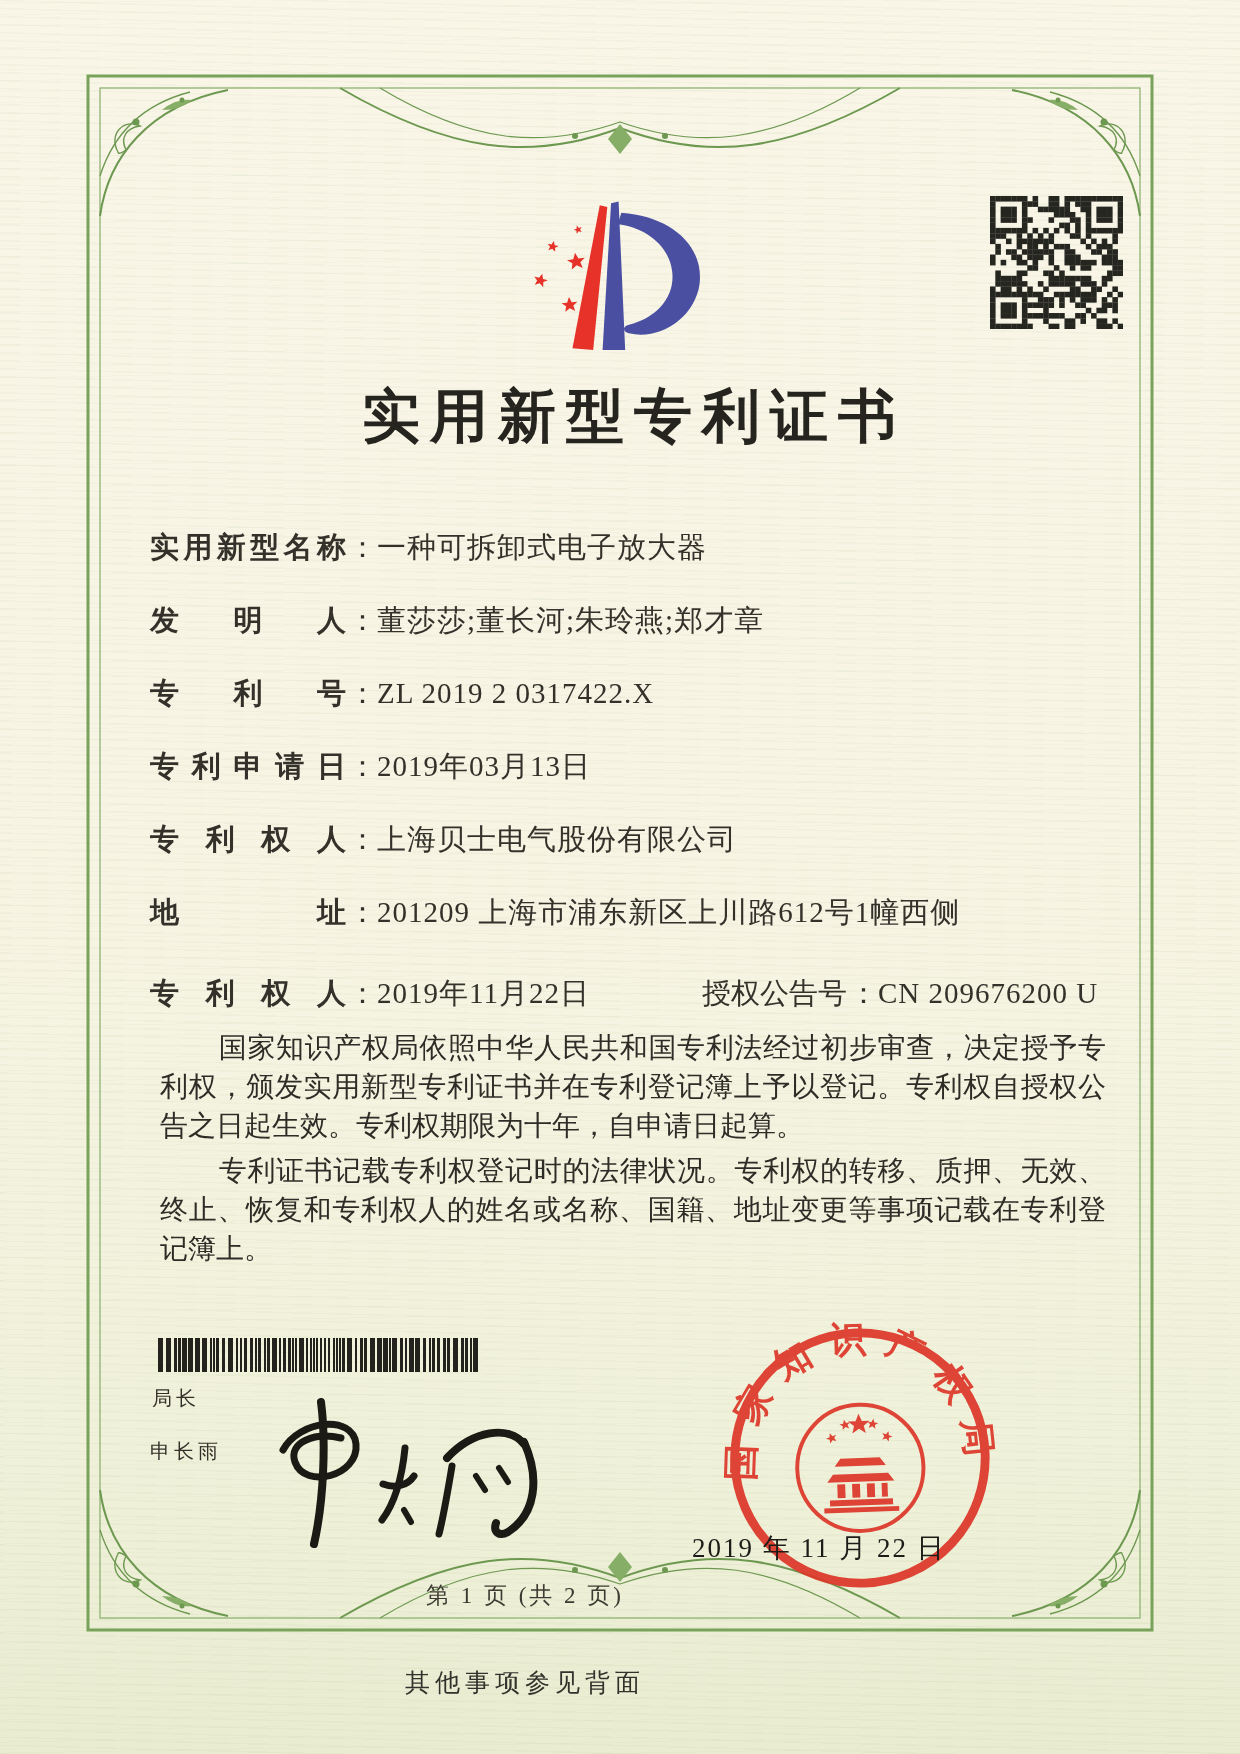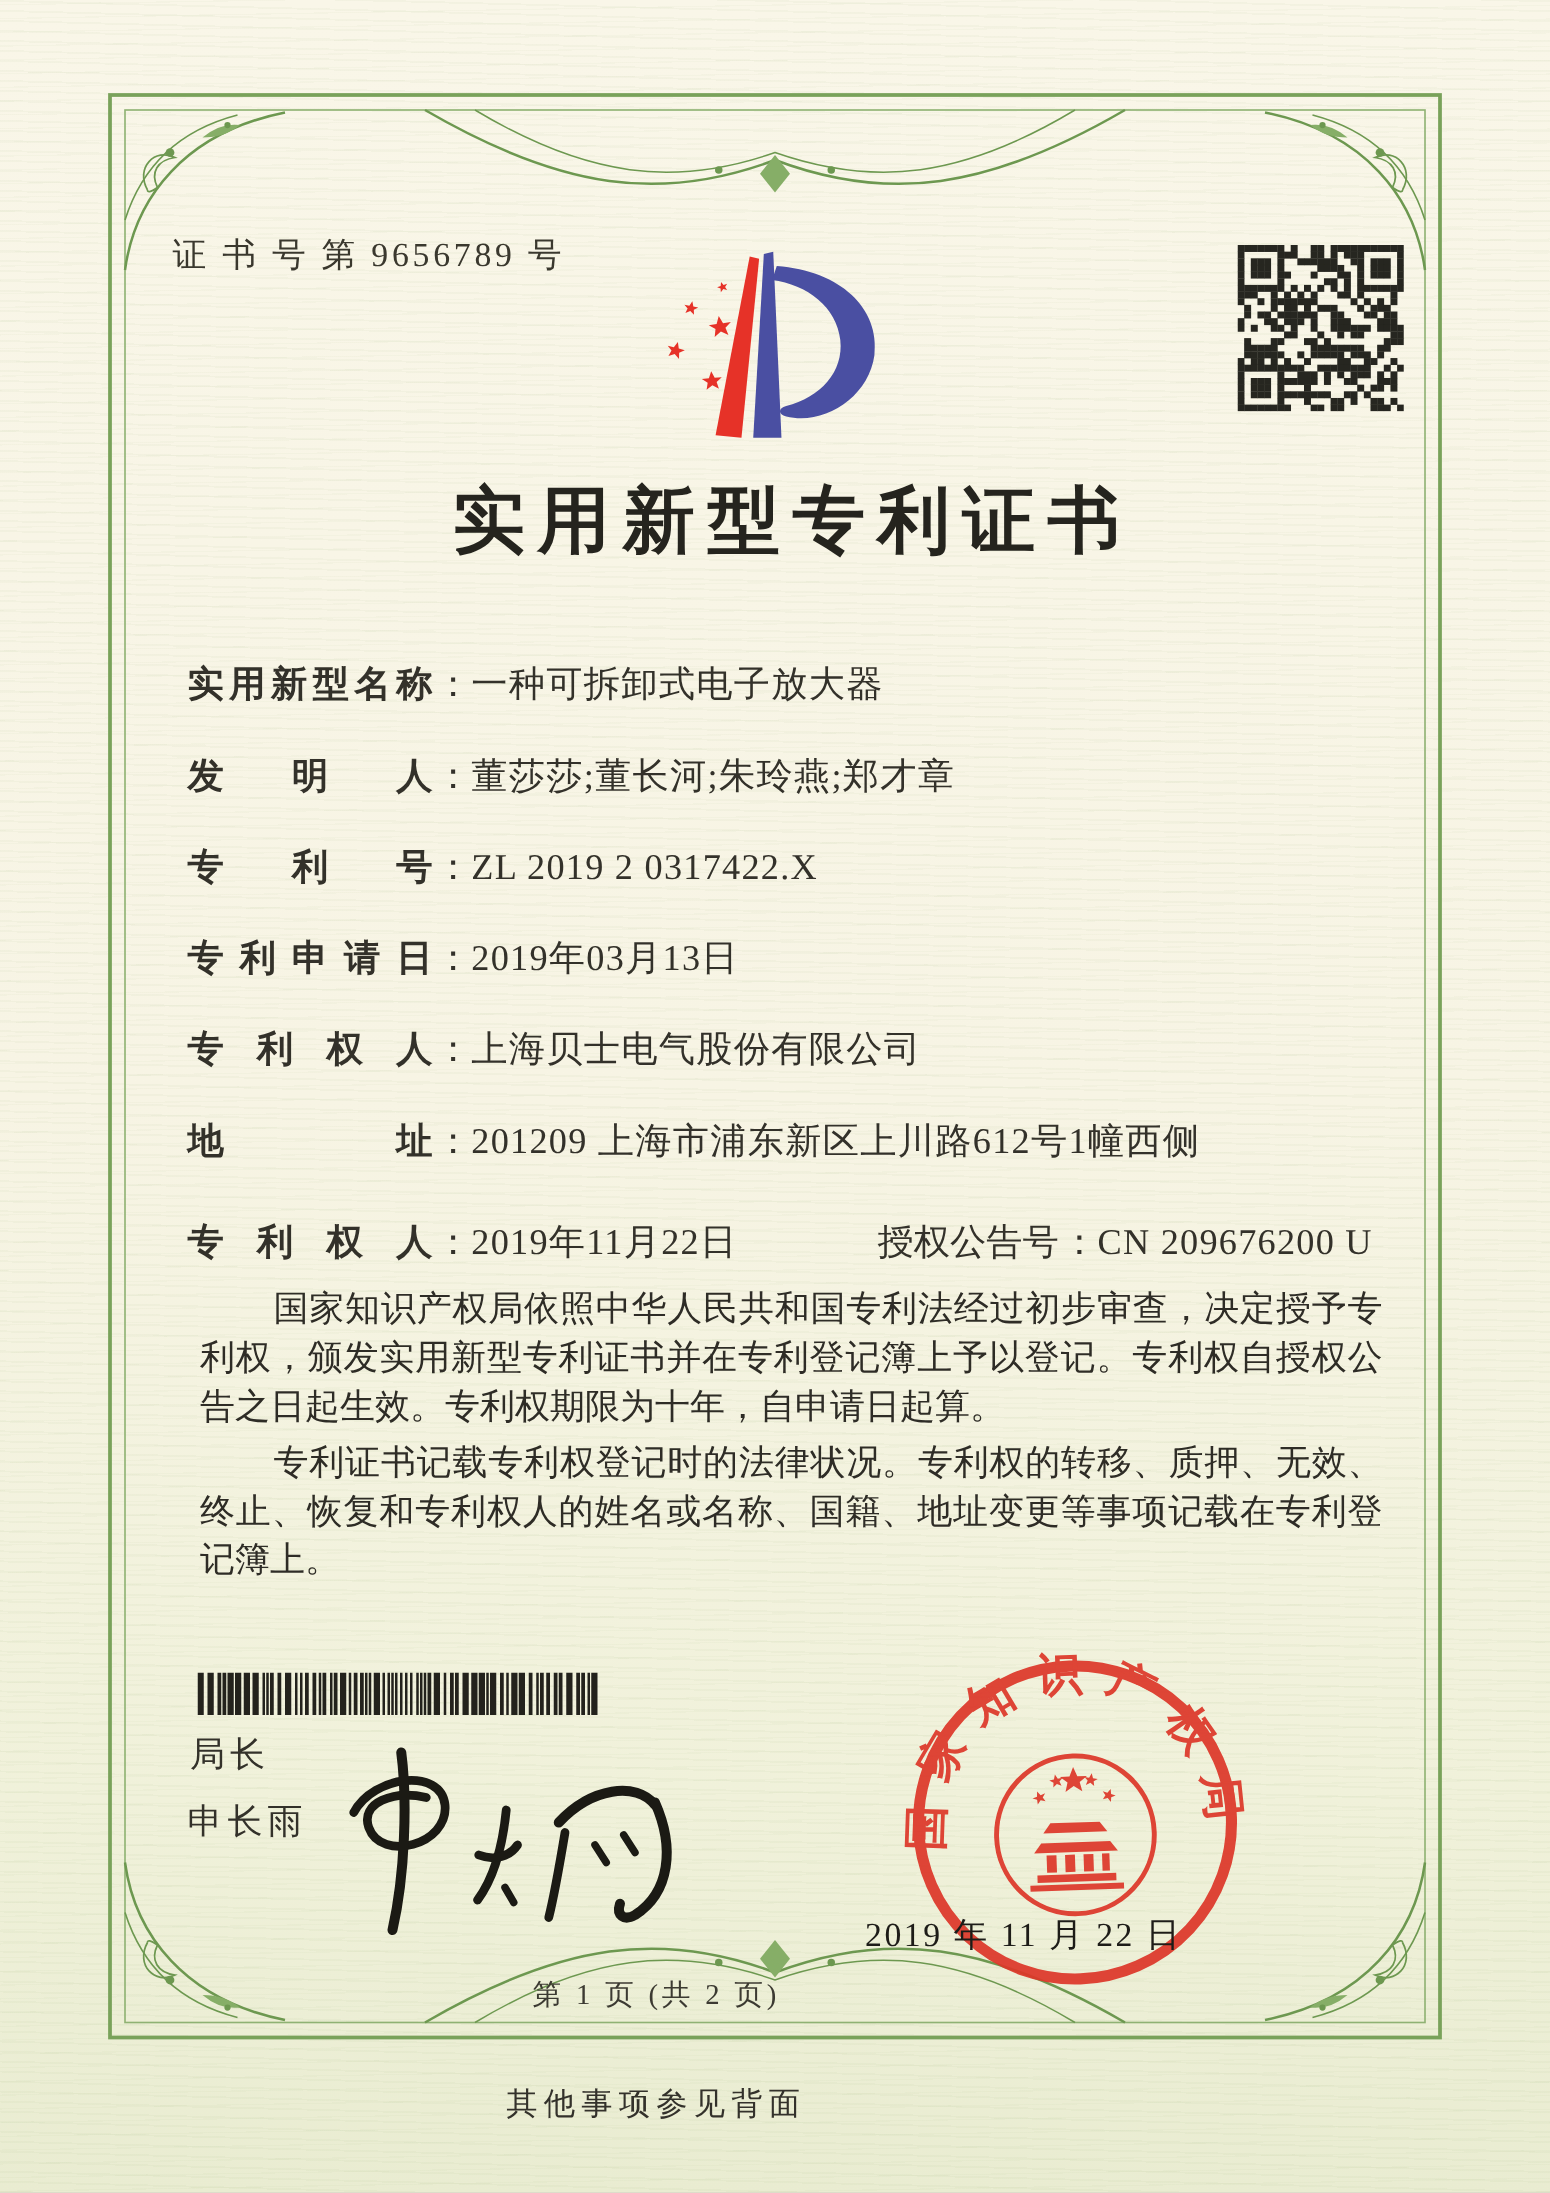--- a/index.html
+++ b/index.html
@@ -20,21 +20,21 @@
          letter-spacing:10px;color:#25241e;padding-left:28px;}
   .frow{left:150px;right:100px;font-size:29px;color:#33312a;white-space:nowrap;}
   .flabel{display:inline-block;width:196px;text-align:justify;text-align-last:justify;vertical-align:bottom;font-weight:bold;}
   .colon{margin-left:2px;}
   .fvalue{letter-spacing:1px;}
   .pair2{position:absolute;left:552px;top:0;}
   .body-text{left:148px;width:946px;top:1028px;font-size:28px;line-height:39px;
              text-align:justify;color:#2e2c26;margin-left:12px;}
   .body-text p{margin:0;text-indent:2.1em;}
   .body-text p + p{margin-top:6px;}
-  .signer{font-size:28px;color:#33312a;letter-spacing:4px;}
+  .signer{font-size:20px;color:#33312a;letter-spacing:4px;}
   .seal-date{left:692px;top:1530px;font-size:27px;letter-spacing:2px;color:#1d1c18;z-index:6;}
   .page-info{left:0;width:1050px;top:1580px;text-align:center;font-size:23px;
              letter-spacing:3px;color:#3c3a32;z-index:7;}
   .back-note{left:0;width:1050px;top:1666px;text-align:center;font-size:25px;
              letter-spacing:5px;color:#33312b;}
   svg{display:block;}
 </style>
 </head>
 <body>
 
@@ -64,21 +64,20 @@
       </g>
     </defs>
     <use href="#cnr"></use>
     <use href="#cnr" transform="translate(1084,0) scale(-1,1)"></use>
     <use href="#cnr" transform="translate(0,1574) scale(1,-1)"></use>
     <use href="#cnr" transform="translate(1084,1574) scale(-1,-1)"></use>
     <use href="#topOrn"></use>
     <use href="#topOrn" transform="translate(0,1574) scale(1,-1)"></use>
   </svg>
 
-  <div class="abs cert-no">证 书 号 第 9656789 号</div>
 
   <svg class="abs" style="left:512px;top:192px;" width="200" height="160" viewBox="0 0 200 170">
     <defs>
       <path id="st" d="M0,-10 L2.9,-3.1 10,-3.1 4.5,1.2 6.2,8.1 0,4 -6.2,8.1 -4.5,1.2 -10,-3.1 -2.9,-3.1 Z" fill="#e63228"></path>
     </defs>
     <polygon points="87,14 95,16 80,168 58,166" fill="#e63228"></polygon>
     <polygon points="99,12 107,10 114,168 90,168" fill="#4a4fa2"></polygon>
     <path d="M110,22 C164,26 198,58 193,98 C188,134 150,158 118,150 C111,148 111,143 118,141 C147,134 167,112 164,85 C161,57 136,38 106,34 Z" fill="#4a4fa2"></path>
     <use href="#st" transform="translate(64,40) scale(0.45) rotate(-18)"></use>
     <use href="#st" transform="translate(37,58) scale(0.6) rotate(12)"></use>

